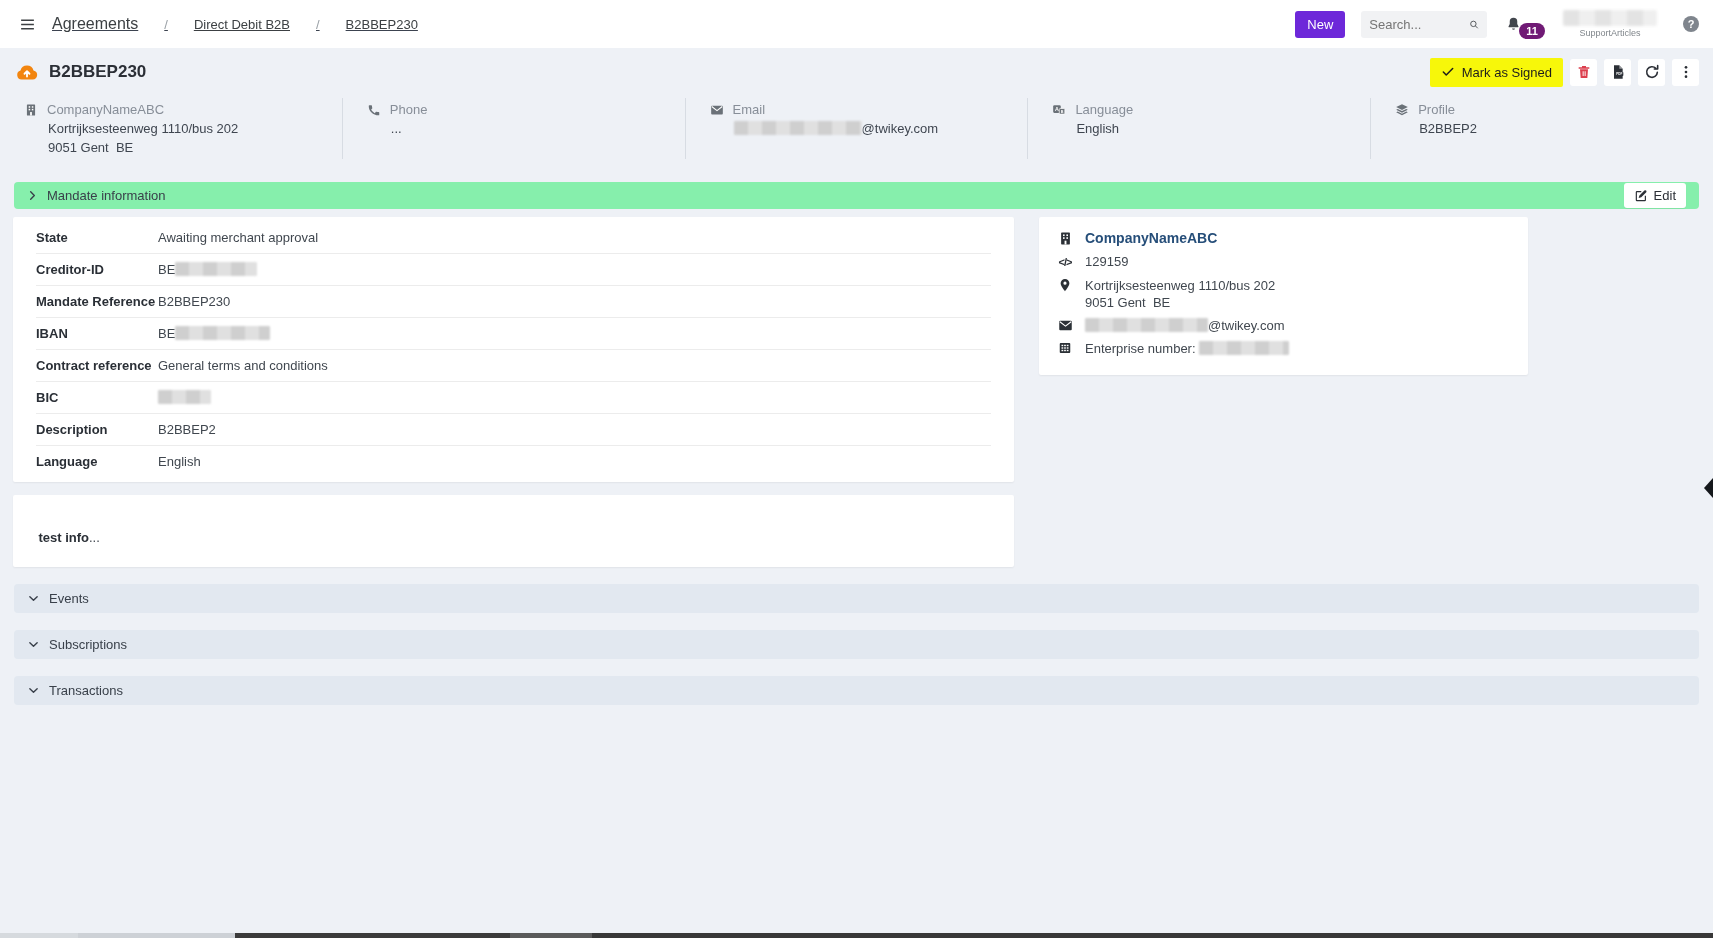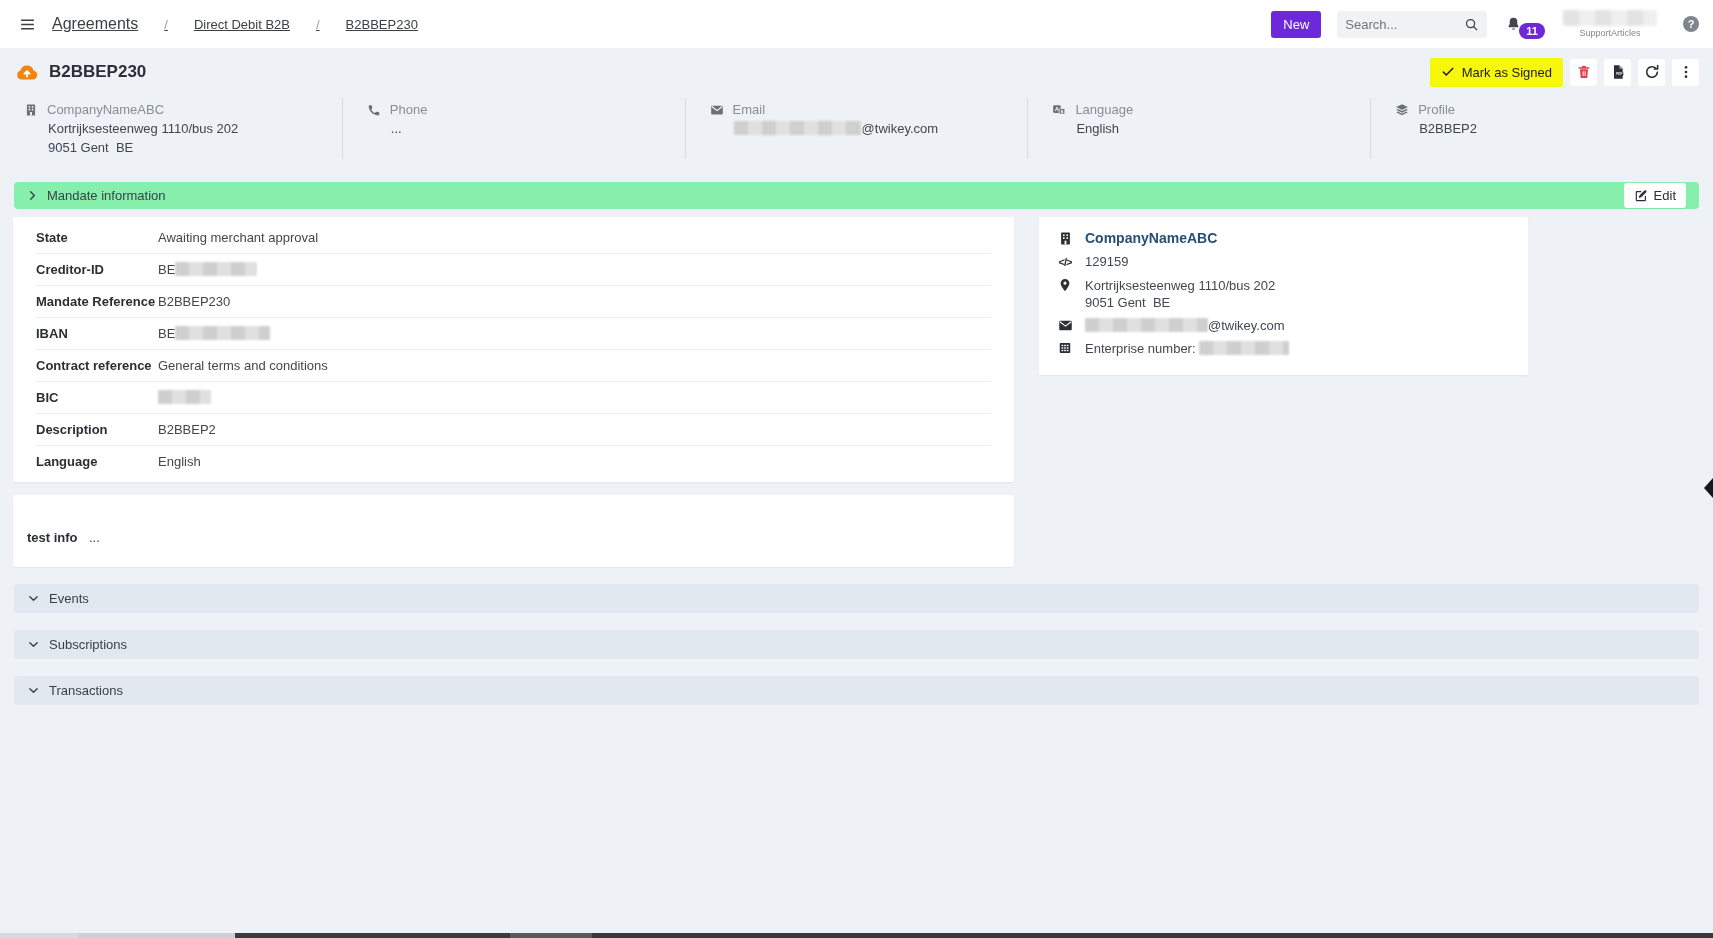--- a/index.html
+++ b/index.html
@@ -9,26 +9,26 @@
   
   .navbar { height:48px; background:#fff; display:flex; align-items:center; padding:0 14px; }
   .hamburger { width:26px; height:26px; display:flex; align-items:center; justify-content:center; color:#3c4043; cursor:pointer; }
   .crumbs { display:flex; align-items:baseline; gap:26px; margin-left:12px;text-decoration:underline; }
   .crumb-root { font-size:16px; color:#3c4043; }
   .crumb-sep { font-size:13px; color:#9aa0a6; }
   .crumb-link { font-size:13px; color:#3c4043; text-decoration:underline; cursor:pointer; }
   .crumb-cur { font-size:13px; color:#3c4043; }
   .nav-right { margin-left:auto; display:flex; align-items:center; }
   .new-btn { background:#6d28d9; color:#fff; font-size:13px; padding:6px 12px; border-radius:3px; border:none; cursor:pointer; margin-right:16px; font-family:inherit; }
-  .search-box { width:150px; height:27px; background:#f1f2f4; border-radius:3px; display:flex; align-items:center; padding:0 8px; margin-right:18px; }
+  .search-box { width:126px; height:27px; background:#f1f2f4; border-radius:3px; display:flex; align-items:center; padding:0 8px; margin-right:18px; }
   .search-box input { border:none; background:transparent; outline:none; flex:1; font-size:13px; color:#5f6368; font-family:inherit; width:100px; }
   .search-box svg { color:#3c4043; }
   .bell-wrap { display:flex; align-items:center; margin-right:18px; }
   .bell-wrap svg { color:#42464d; }
-  .badge { background:#6d28d9; color:#fff; font-size:11px; font-weight:bold; padding:2px 7px; border-radius:10px; margin-left:-3px; margin-top:14px; }
+  .badge { background:#701a75; color:#fff; font-size:11px; font-weight:bold; padding:2px 7px; border-radius:10px; margin-left:-3px; margin-top:14px; }
   .account { display:flex; flex-direction:column; align-items:center; margin-right:26px; cursor:pointer; }
   .account-blur { width:94px; height:16px; background:repeating-linear-gradient(90deg,#e3e3e3 0 16px,#efefef 16px 32px); filter:blur(1.5px); border-radius:2px; }
   .account-caption { font-size:9px; color:#80868b; margin-top:2px; }
   .help-circle { width:16px; height:16px; border-radius:50%; background:#7f858d; color:#fff; font-size:11px; font-weight:bold; display:flex; align-items:center; justify-content:center; cursor:pointer; }
 
   
   .page-head { height:48px; display:flex; align-items:center; padding:0 14px; }
   .cloud-ic { color:#f2850f; display:flex; }
   .page-title { font-size:17px; font-weight:bold; color:#2b2f36; margin-left:9px; }
   .head-actions { margin-left:auto; display:flex; align-items:center; gap:7px; }
@@ -62,21 +62,21 @@
 
   .right-card { width:489px; padding:13px 18px 12px; }
   .rrow { display:flex; gap:12px; font-size:13px; color:#40474f; margin-bottom:6px; align-items:flex-start; line-height:17px; }
   .rrow .ric { width:16px; flex:none; display:flex; justify-content:center; color:#2b3036; margin-top:1px; }
   .cust-name { font-size:14px; font-weight:bold; color:#264e79; cursor:pointer; }
   .code-glyph { font-size:11px; font-weight:bold; letter-spacing:-1px; }
   .addr2 { white-space:pre; }
 
   .extra-card { margin-top:13px; padding:15px 14px 22px; }
   .extra-title { font-size:13.5px; font-weight:bold; color:#2a2f36; }
-  .extra-row { display:flex; margin-top:20px; }
+  .extra-row { display:flex; margin-top:20px;text-align:right; }
   .extra-lbl { font-size:13px; font-weight:bold; color:#2a2f36; width:62px; }
   .extra-val { font-size:13px; color:#40474f; }
 
   .collapse-bar { margin:17px 14px 0; background:#e2e8f0; border-radius:4px; height:29px; display:flex; align-items:center; gap:10px; padding:0 14px; font-size:13px; color:#39404a; cursor:pointer; }
   .collapse-bar:first-of-type { margin-top:32px; }
   .collapse-bar .chev { display:flex; color:#39404a; }
 
   
   .bottom-bar { position:absolute; bottom:0; left:0; width:1713px; height:5px; display:flex; }
   .bottom-bar div { height:5px; }

